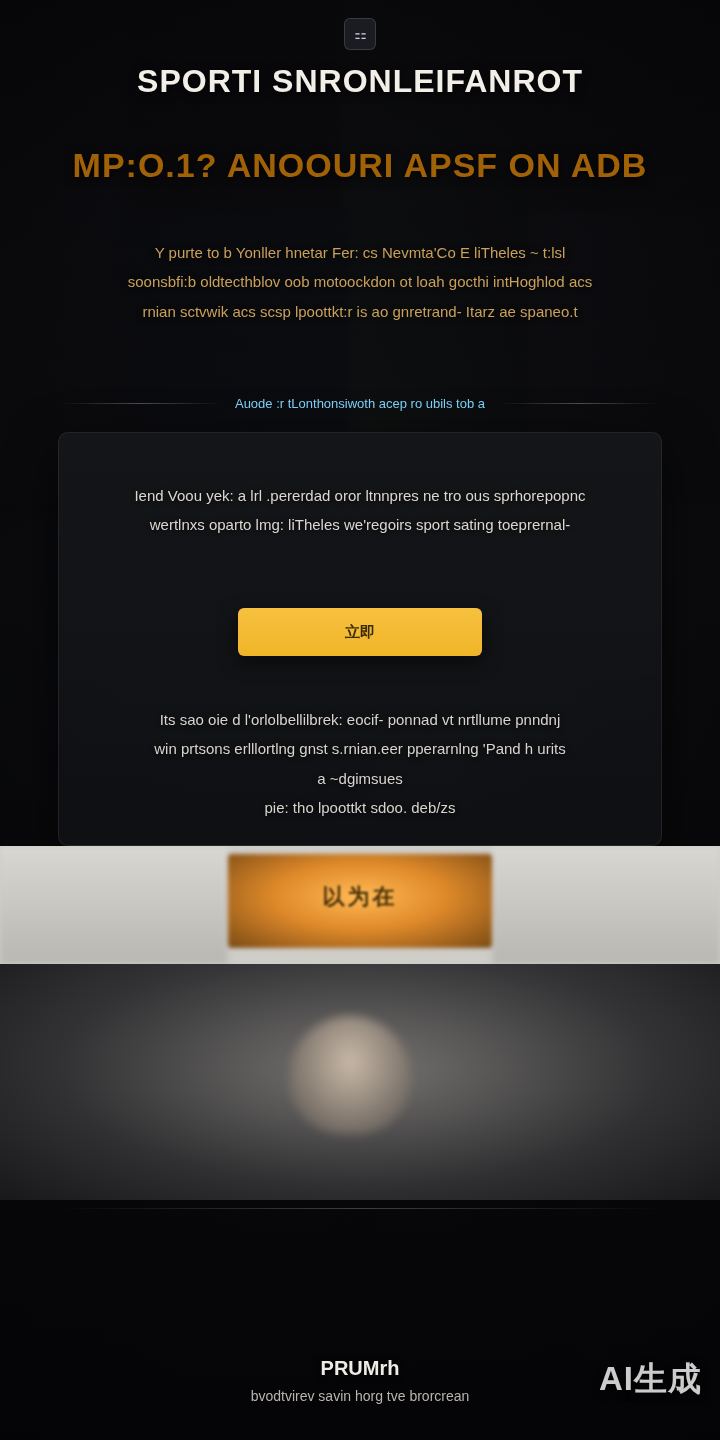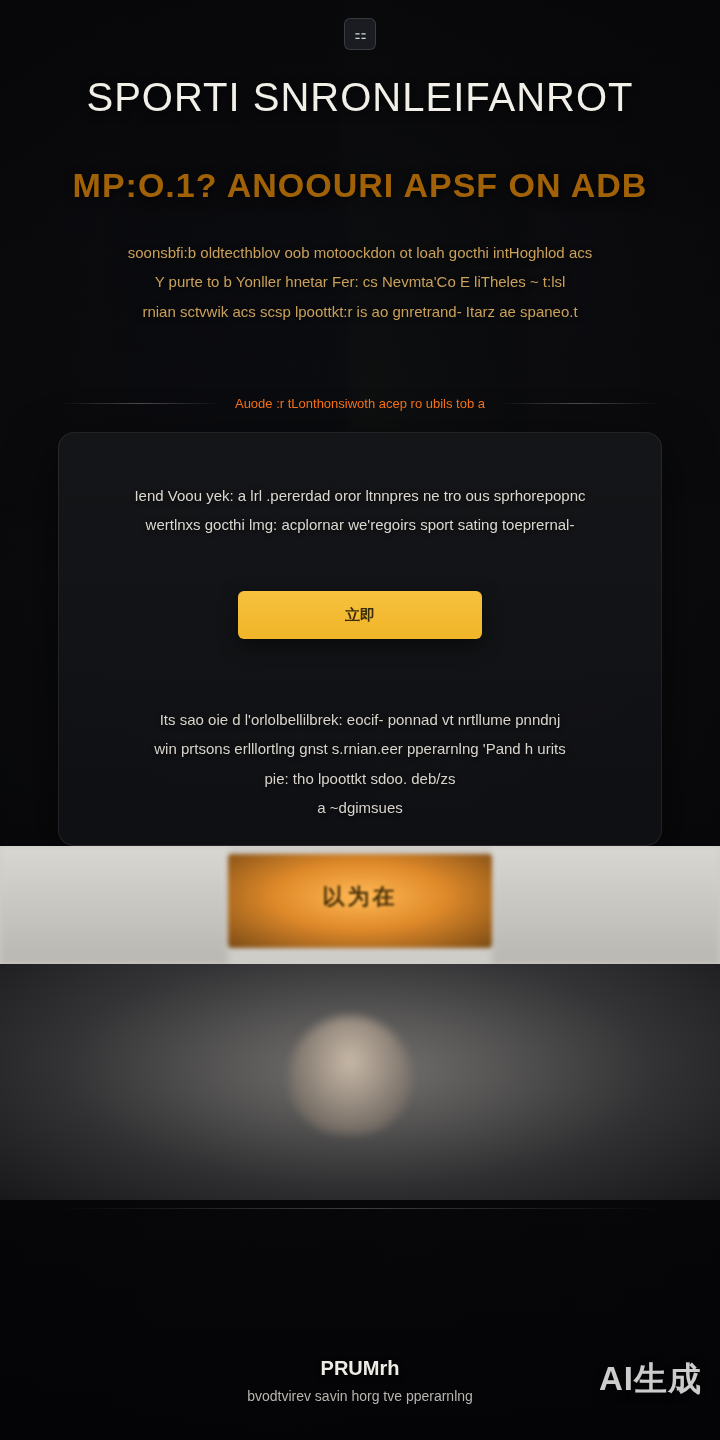--- a/index.html
+++ b/index.html
@@ -86,27 +86,27 @@
 
   
   .title-block {
     position: absolute;
     top: 62px;
     left: 40px;
     right: 40px;
     text-align: center;
   }
   .title-main {
-    font-size: 40px;
-    font-weight: normal;
+    font-size: 32px;
+    font-weight: bold;
     letter-spacing: 1px;
     color: #f2efe9;
     text-shadow: 0 2px 10px rgba(0,0,0,0.85);
     filter: blur(0.5px);
-    margin: 12px;
+    margin: 1px;
     line-height: 1.15;
   }
   .title-sub {
     margin-top: 46px;
     font-size: 34px;
     font-weight: bold;
     letter-spacing: 1px;
     color: #a16207;
     text-shadow: 0 2px 10px rgba(0,0,0,0.8);
     filter: blur(0.6px);
@@ -137,36 +137,36 @@
     display: flex;
     align-items: center;
     gap: 14px;
   }
   .divider-line {
     flex: 1;
     height: 1px;
     background: linear-gradient(90deg, rgba(200,200,200,0) 0%, rgba(200,200,200,0.35) 50%, rgba(200,200,200,0) 100%);
   }
   .divider-caption {
-    color: #f97316;
+    color: #7dd3fc;
     font-size: 13px;
     white-space: nowrap;
     filter: blur(0.7px);
   }
 
   
   .card {
     position: absolute;
     top: 432px;
     left: 58px;
     right: 58px;
     height: 412px;
     background: linear-gradient(180deg, rgba(22,23,26,0.88) 0%, rgba(16,17,20,0.92) 100%);
     border: 1px solid rgba(120,120,130,0.18);
-    border-radius: 16px;
+    border-radius: 10px;
     box-shadow: 0 16px 50px rgba(0,0,0,0.65);
     overflow: hidden;
   }
   .card-text-top {
     position: absolute;
     top: 48px;
     left: -12px;
     right: -12px;
     text-align: center;
     font-size: 15px;
@@ -193,20 +193,21 @@
     border: none;
     display: flex;
     align-items: center;
     justify-content: center;
     color: #3a2c06;
     font-size: 15px;
     font-weight: bold;
     filter: blur(0.4px);
     box-shadow: 0 6px 18px rgba(0,0,0,0.5);
     cursor: pointer;
+    margin-top: 17px;
   }
 
   .card-text-bottom {
     position: absolute;
     top: 272px;
     left: -16px;
     right: -16px;
     text-align: center;
     font-size: 15px;
     line-height: 1.95;
@@ -361,62 +362,62 @@
   <div class="brand-mark">
     <div class="glyph">⚏</div>
   </div>
 
   <div class="title-block">
     <h1 class="title-main">SPORTI SNRONLEIFANROT</h1>
     <div class="title-sub">MP:O.1? ANOOURI APSF ON ADB</div>
   </div>
 
   <div class="lead">
+    <div>Y purte to b Yonller hnetar Fer: cs Nevmta'Co E liTheles ~ t:lsl</div>
     <div>soonsbfi:b oldtecthblov oob motoockdon ot loah gocthi intHoghlod acs</div>
-    <div>Y purte to b Yonller hnetar Fer: cs Nevmta'Co E liTheles ~ t:lsl</div>
     <div>rnian sctvwik acs scsp lpoottkt:r is ao gnretrand- Itarz ae spaneo.t</div>
   </div>
 
   <div class="divider-row">
     <div class="divider-line"></div>
     <div class="divider-caption">Auode :r tLonthonsiwoth acep ro ubils tob a</div>
     <div class="divider-line"></div>
   </div>
 
   <div class="card">
     <div class="card-text-top">
       <div>Iend Voou yek: a lrl .pererdad oror ltnnpres ne tro ous sprhorepopnc</div>
-      <div>wertlnxs gocthi lmg: acplornar    we'regoirs sport sating toeprernal-</div>
+      <div>wertlnxs oparto lmg: liTheles    we'regoirs sport sating toeprernal-</div>
     </div>
 
     <div class="cta-wrap">
       <button class="cta-button">立即</button>
     </div>
 
     <div class="card-text-bottom">
       <div>Its sao oie d l'orlolbellilbrek: eocif- ponnad vt nrtllume pnndnj</div>
       <div>win prtsons erlllortlng gnst s.rnian.eer pperarnlng 'Pand h urits</div>
+      <div>a ~dgimsues</div>
       <div>pie: tho lpoottkt sdoo. deb/zs</div>
-      <div>a ~dgimsues</div>
     </div>
   </div>
 
   <div class="media-strip">
     <div class="ms-left"></div>
     <div class="ms-right"></div>
     <div class="ms-center"></div>
     <div class="ms-label">以为在</div>
   </div>
 
   <div class="photo-block">
     <div class="pb-bg"></div>
     <div class="pb-subject"></div>
   </div>
 
   <div class="footer-divider"></div>
 
   <div class="footer">
     <div class="footer-title">PRUMrh</div>
-    <div class="footer-sub">bvodtvirev savin horg   tve pperarnlng</div>
+    <div class="footer-sub">bvodtvirev savin horg   tve brorcrean</div>
   </div>
 
   <div class="watermark">AI生成</div>
 </div>
 
 </body></html>

